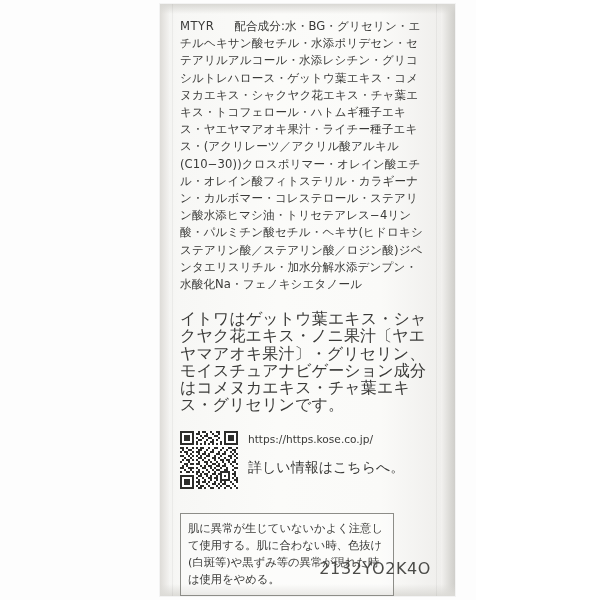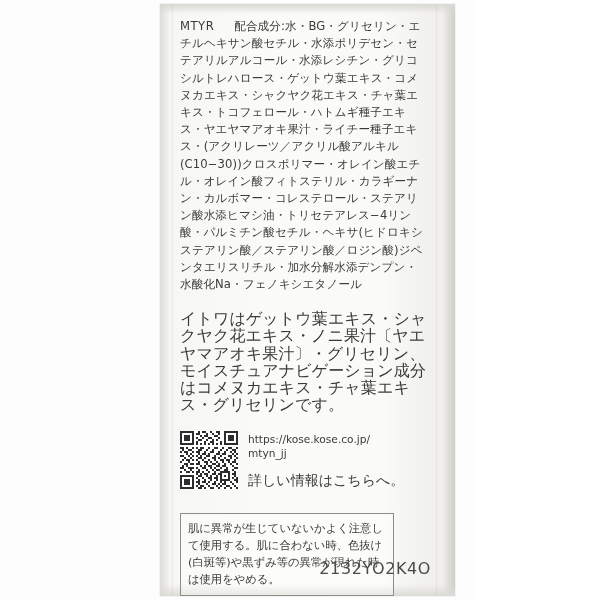--- a/index.html
+++ b/index.html
@@ -435,22 +435,21 @@
             <rect x="9" y="28" width="2" height="1"></rect>
               <rect x="12" y="28" width="1" height="1"></rect>
             <rect x="15" y="28" width="2" height="1"></rect>
               <rect x="19" y="28" width="1" height="1"></rect>
             <rect x="22" y="28" width="1" height="1"></rect>
               <rect x="25" y="28" width="1" height="1"></rect>
             <rect x="28" y="28" width="1" height="1"></rect>
           </g>
         </svg>
         <div class="qr-texts">
-          <div class="url">https://kose.kose.co.jp/</div>
-          <div class="url">mtyn_jj</div>
+          <div class="url">https://https.kose.co.jp/</div>
           <div class="qr-caption">詳しい情報はこちらへ。</div>
         </div>
       </div>
 
       <div class="caution">肌に異常が生じていないかよく注意して使用する。肌に合わない時、色抜け(白斑等)や黒ずみ等の異常が現れた時は使用をやめる。</div>
     </div>
 
     <div class="lot">2132YO2K4O</div>
   </div>
 </div>

